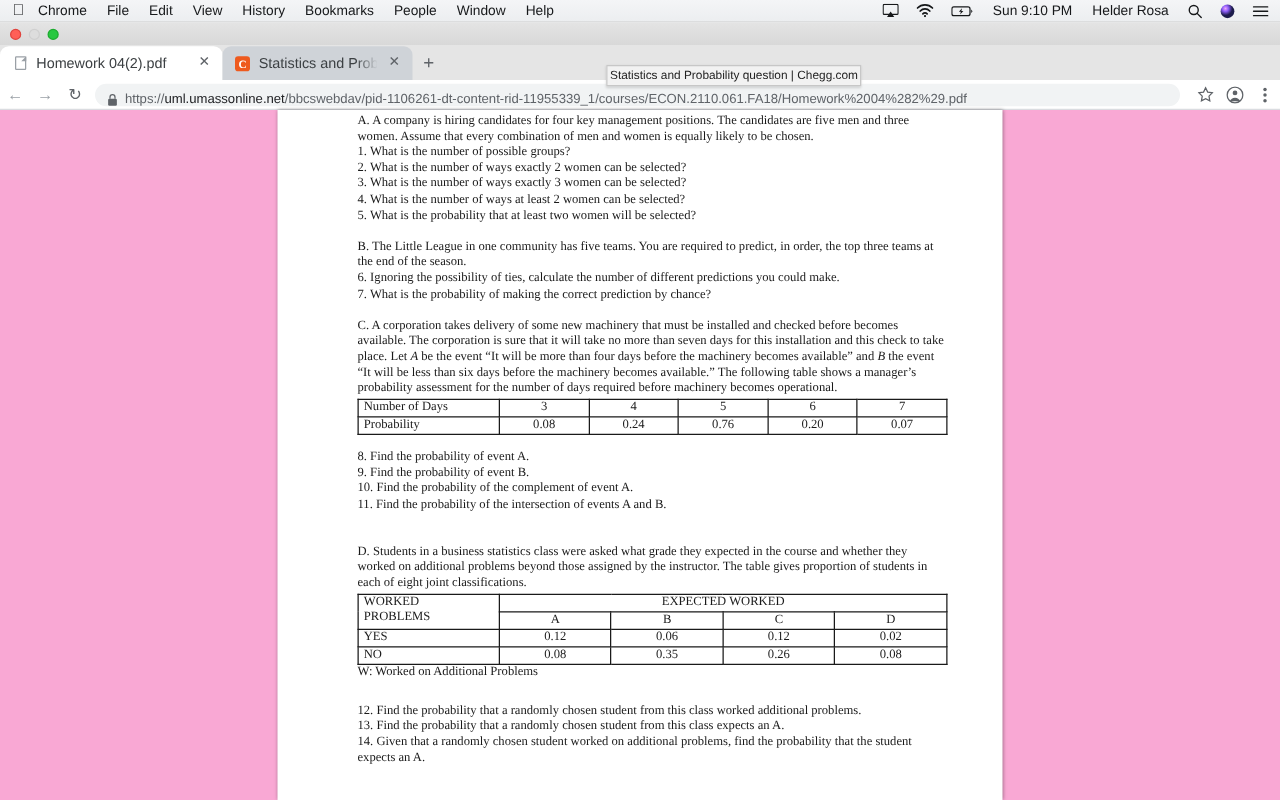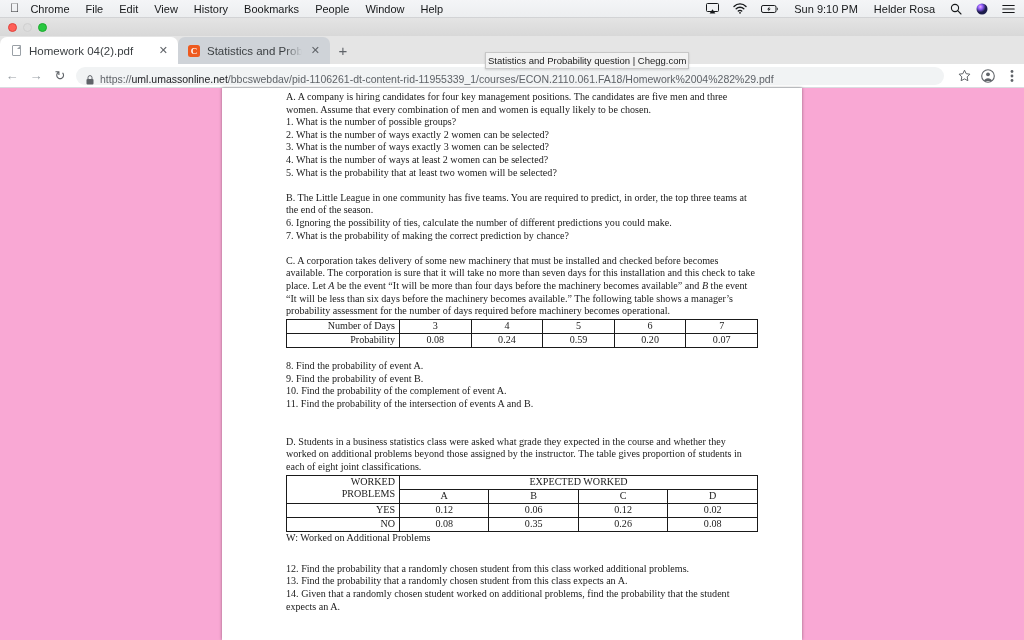--- a/index.html
+++ b/index.html
@@ -140,21 +140,21 @@
     font-size: 10.1px;
     color: #1a1a1a;
   }
   table.pdftbl td, table.pdftbl th {
     border: 1px solid #1a1a1a;
     padding: 0 4px;
     height: 14px;
     font-weight: normal;
   }
   td.ctr, th.ctr { text-align: center; }
-  td.lft, th.lft { text-align: right; }
+  td.lft, th.lft { text-align: left; }
   .tbl-wrap { margin-top: 1px; }
   .tbl-wrap2 { margin-top: 1px; }
   td.twoline { vertical-align: top; line-height: 12.6px; padding-top: 0; }
 </style>
 </head>
 <body>
 
 <div id="app">
 
   <div class="menubar">
@@ -315,21 +315,21 @@
               <td class="ctr">3</td>
               <td class="ctr">4</td>
               <td class="ctr">5</td>
               <td class="ctr">6</td>
               <td class="ctr">7</td>
             </tr>
             <tr>
               <td class="lft">Probability</td>
               <td class="ctr">0.08</td>
               <td class="ctr">0.24</td>
-              <td class="ctr">0.59</td>
+              <td class="ctr">0.76</td>
               <td class="ctr">0.20</td>
               <td class="ctr">0.07</td>
             </tr>
           </tbody>
             </table>
         </div>
 
         <div class="gap"></div>
 
         <p>8. Find the probability of event A.</p>

